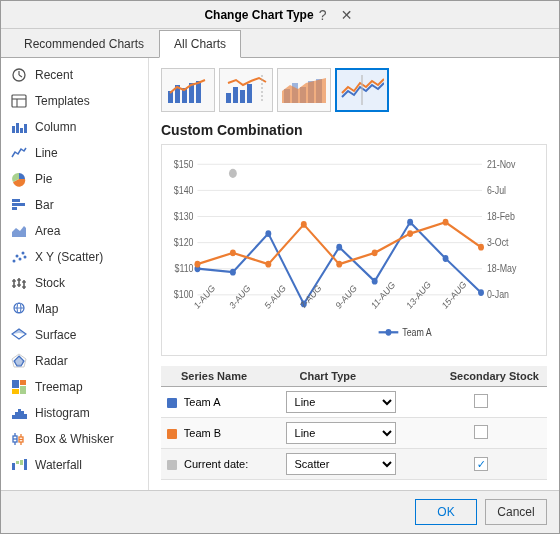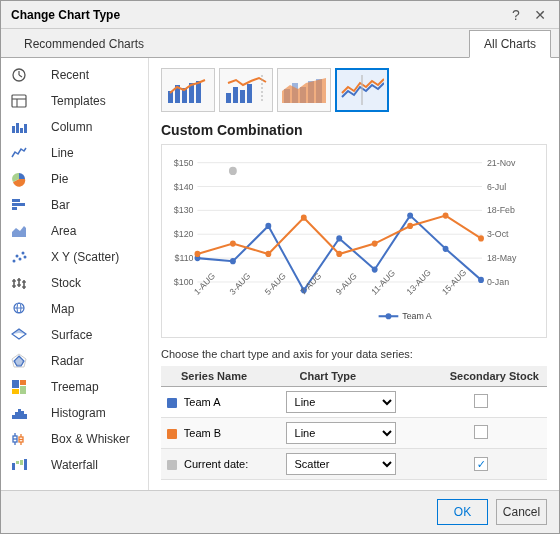--- a/index.html
+++ b/index.html
@@ -13,21 +13,21 @@
       box-shadow: 2px 2px 8px rgba(0,0,0,0.4);
       display: flex;
       flex-direction: column;
     }
 
     .title-bar {
       background: #f0f0f0;
       padding: 6px 10px;
       display: flex;
       align-items: center;
-      justify-content: space-between;
+      justify-content: center;
       border-bottom: 1px solid #ccc;
       height: 28px;
     }
 
     .title-bar-left {
       display: flex;
       align-items: center;
       gap: 6px;
       font-size: 12px;
       font-weight: 600;
@@ -51,21 +51,20 @@
       justify-content: center;
       font-size: 14px;
       color: #555;
     }
 
     .tab-bar {
       display: flex;
       background: #f0f0f0;
       border-bottom: 1px solid #aaa;
       padding: 0 8px;
-      justify-content: space-between;
     }
 
     .tab {
       padding: 6px 14px;
       font-size: 12px;
       cursor: pointer;
       border: 1px solid transparent;
       position: relative;
       top: 1px;
       color: #333;
@@ -89,21 +88,21 @@
       width: 148px;
       background: #fff;
       border-right: 1px solid #ddd;
       overflow-y: auto;
       padding: 4px 0;
     }
 
     .sidebar-item {
       display: flex;
       align-items: center;
-      gap: 24px;
+      gap: 8px;
       padding: 5px 10px;
       cursor: pointer;
       color: #333;
       font-size: 12px;
     }
 
     .sidebar-icon {
       width: 16px;
       height: 16px;
       flex-shrink: 0;
@@ -234,21 +233,21 @@
     .footer {
       background: #f0f0f0;
       border-top: 1px solid #ccc;
       padding: 8px 12px;
       display: flex;
       justify-content: flex-end;
       gap: 8px;
     }
 
     .footer-btn {
-      width: 51px;
+      width: 62px;
       height: 26px;
       border: 1px solid #aaa;
       background: #f0f0f0;
       font-size: 12px;
       cursor: pointer;
       color: #333;
     }
 
     .footer-btn.primary {
       background: #f0f0f0;
@@ -601,21 +600,20 @@
           <g transform="translate(288,145)">
             <text transform="rotate(-45)" font-size="8.5" fill="#666">15-AUG</text>
           </g>
 
           <line x1="220" y1="165" x2="240" y2="165" stroke="#4472c4" stroke-width="2"></line>
           <circle cx="230" cy="165" r="3" fill="#4472c4"></circle>
           <text x="244" y="168" font-size="9" fill="#444">Team A</text>
         </svg>
       </div>
 
-      <div class="series-label">Choose the chart type and axis for your data series:</div>
 
       <table class="series-table">
         <thead>
           <tr>
             <th>Series Name</th>
             <th>Chart Type</th>
             <th style="text-align:right; padding-right:8px;">Secondary Stock</th>
           </tr>
         </thead>
         <tbody>

